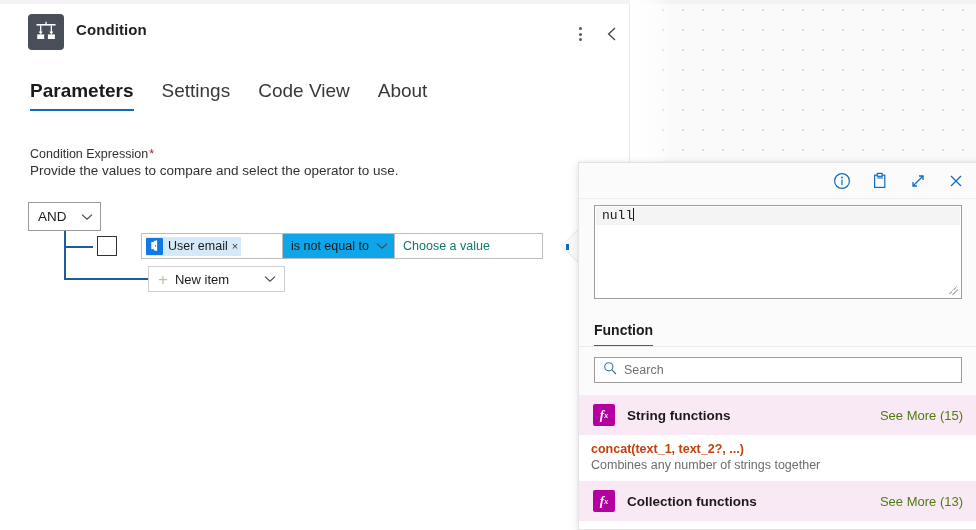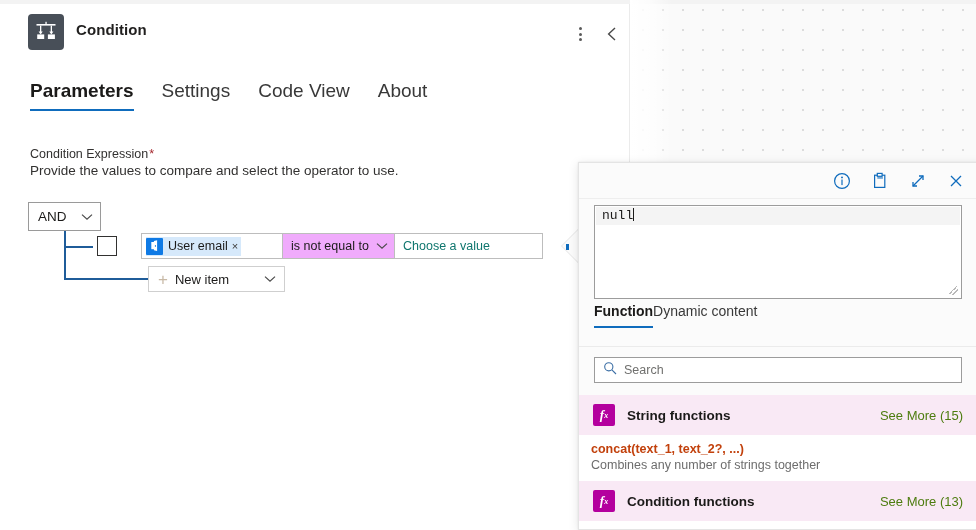--- a/index.html
+++ b/index.html
@@ -146,21 +146,21 @@
   .token-ico {
     width: 17px; height: 17px; margin-right: 5px;
     background: #0f7ae5; border-radius: 1px;
     display: flex; align-items: center; justify-content: center;
     flex: 0 0 auto;
   }
   .token-x { margin-left: 4px; font-size: 11px; color: #3b3a39; cursor: pointer; }
 
   .operator {
     width: 112px; height: 26px;
-    border: 1px solid #bdbdbd; border-left: none; background: #f0abfc;
+    border: 1px solid #bdbdbd; border-left: none; background: #0ea5e9;
     display: flex; align-items: center; padding: 0 6px 0 8px;
     font-size: 12.5px; color: #1b1a19; cursor: pointer;
   }
   .operator .chev { margin-left: auto; }
 
   .valuebox {
     width: 148px; height: 26px;
     border: 1px solid #bdbdbd; border-left: none; background: #fff;
     display: flex; align-items: center; padding: 0 8px;
     font-size: 12.5px; color: #0f766e; cursor: text;
@@ -233,22 +233,22 @@
     background: #1b1a19; vertical-align: -2px; margin-left: 0px;
   }
   .resize-grip {
     position: absolute; right: 3px; bottom: 3px; width: 9px; height: 9px;
     background:
       linear-gradient(135deg, transparent 0 40%, #b9b9b9 40% 50%, transparent 50% 100%),
       linear-gradient(135deg, transparent 0 66%, #b9b9b9 66% 76%, transparent 76% 100%);
   }
 
   .fly-tabs {
-    position: absolute; left: 15px; top: 140px;
-    display: flex; align-items: flex-end; 
+    position: absolute; left: 15px; top: 159px;
+    display: flex; align-items: flex-end; gap: 22px;
   }
   .fly-tab {
     position: relative; font-size: 14px; color: #383838;
     padding-bottom: 9px; cursor: pointer; white-space: nowrap;
   }
   .fly-tab.active { font-weight: 700; color: #1b1a19; }
   .fly-tab.active::after {
     content: ""; position: absolute; left: 0; right: 0; bottom: 0;
     height: 2.5px; background: #0f6cbd;
   }
@@ -459,21 +459,20 @@
     <div class="expr-wrap">
       <div class="expr-box">
         <div class="expr-firstline"></div>
         <div class="expr-text"><span>null</span><span class="caret"></span></div>
         <div class="resize-grip"></div>
       </div>
     </div>
 
     <div class="fly-tabs">
       <div class="fly-tab active">Function</div>
-      <div class="fly-tab">Dynamic content</div>
     </div>
     <div class="fly-tabs-rule"></div>
 
     <div class="search-wrap">
       <span>
         <svg width="14" height="14" viewBox="0 0 14 14">
           <circle cx="5.8" cy="5.8" r="4.1" fill="none" stroke="#3c6fa5" stroke-width="1.1"></circle>
           <path d="M8.9 8.9 L13 13" stroke="#3c6fa5" stroke-width="1.1" fill="none"></path>
         </svg>
       </span>
@@ -488,21 +487,21 @@
         <span class="fn-seemore">See More (15)</span>
       </div>
 
       <div class="fn-item">
         <div class="fn-sig">concat(text_1, text_2?, ...)</div>
         <div class="fn-desc">Combines any number of strings together</div>
       </div>
 
       <div class="fn-group">
         <span class="fx">f<sub>x</sub></span>
-        <span class="fn-group-name">Condition functions</span>
+        <span class="fn-group-name">Collection functions</span>
         <span class="fn-seemore">See More (13)</span>
       </div>
 
     </div>
 
     <div class="fly-scrollbar">
       <div class="sb-up"></div>
       <div class="sb-thumb"></div>
     </div>
 

